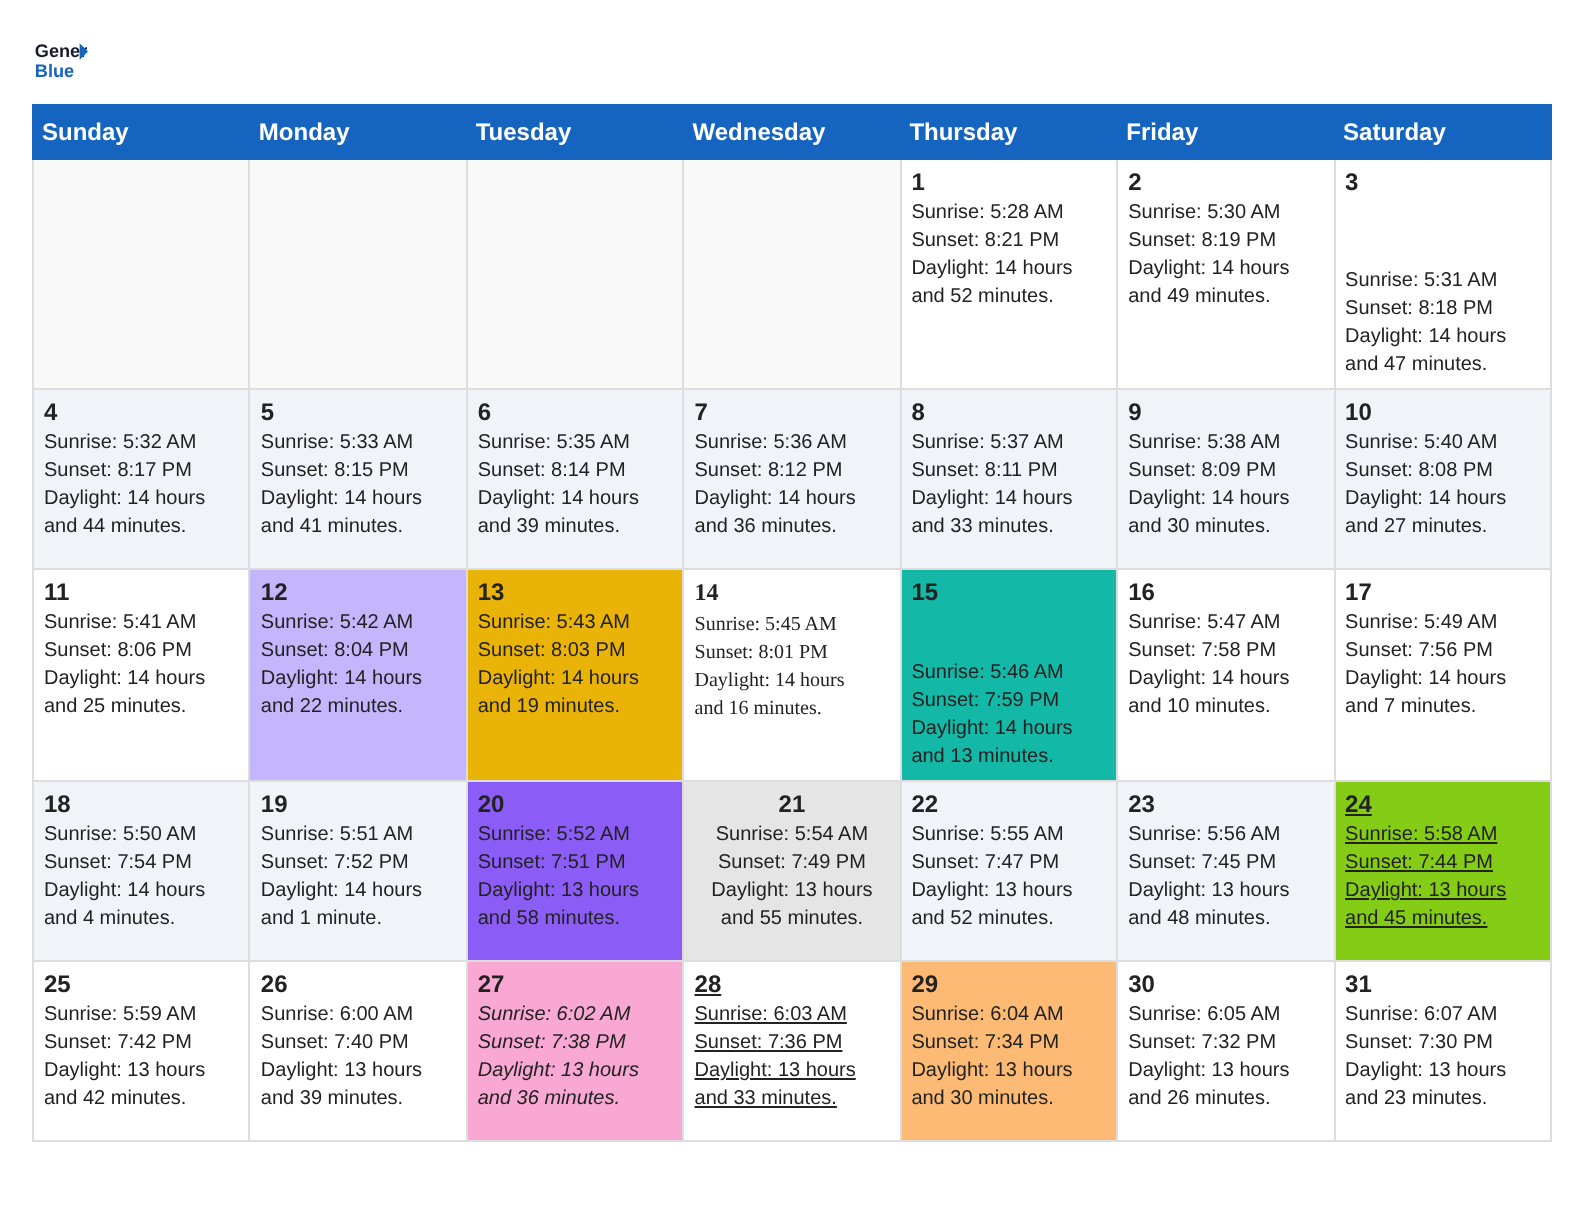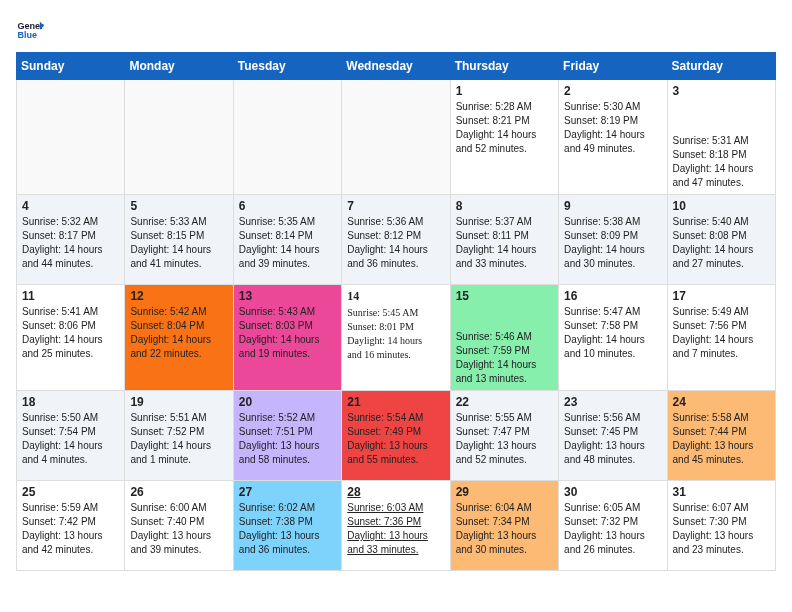--- a/index.html
+++ b/index.html
@@ -192,42 +192,42 @@
         </td>
       </tr>
       <tr>
         <td style="background: rgb(255, 255, 255);">
           <span class="day-num">11</span>
           <div class="day-info" style="white-space: pre-line;">Sunrise: 5:41 AM
 Sunset: 8:06 PM
 Daylight: 14 hours
 and 25 minutes.</div>
         </td>
-        <td style="background: #f97316;">
+        <td style="background: #c4b5fd;">
           <span class="day-num">12</span>
           <div class="day-info" style="white-space: pre-line;">Sunrise: 5:42 AM
 Sunset: 8:04 PM
 Daylight: 14 hours
 and 22 minutes.</div>
         </td>
-        <td style="background: #ec4899; margin-left: 20px;">
+        <td style="background: #eab308; margin-left: 20px;">
           <span class="day-num">13</span>
           <div class="day-info" style="white-space: pre-line;">Sunrise: 5:43 AM
 Sunset: 8:03 PM
 Daylight: 14 hours
 and 19 minutes.</div>
         </td>
         <td style="background: rgb(255, 255, 255); font-family: Liberation Serif, serif;">
           <span class="day-num">14</span>
           <div class="day-info" style="white-space: pre-line;">Sunrise: 5:45 AM
 Sunset: 8:01 PM
 Daylight: 14 hours
 and 16 minutes.</div>
         </td>
-        <td style="background: #86efac;">
+        <td style="background: #14b8a6;">
           <span class="day-num">15</span>
           <div class="day-info" style="white-space: pre-line; margin-top: 27px;">Sunrise: 5:46 AM
 Sunset: 7:59 PM
 Daylight: 14 hours
 and 13 minutes.</div>
         </td>
         <td style="background: rgb(255, 255, 255);">
           <span class="day-num">16</span>
           <div class="day-info" style="white-space: pre-line;">Sunrise: 5:47 AM
 Sunset: 7:58 PM
@@ -250,49 +250,49 @@
 Daylight: 14 hours
 and 4 minutes.</div>
         </td>
         <td style="background: rgb(240, 244, 248);">
           <span class="day-num">19</span>
           <div class="day-info" style="white-space: pre-line;">Sunrise: 5:51 AM
 Sunset: 7:52 PM
 Daylight: 14 hours
 and 1 minute.</div>
         </td>
-        <td style="background: #c4b5fd;">
+        <td style="background: #8b5cf6;">
           <span class="day-num">20</span>
           <div class="day-info" style="white-space: pre-line;">Sunrise: 5:52 AM
 Sunset: 7:51 PM
 Daylight: 13 hours
 and 58 minutes.</div>
         </td>
-        <td style="background: #ef4444;">
+        <td style="background: #e5e5e5; text-align: center;">
           <span class="day-num">21</span>
           <div class="day-info" style="white-space: pre-line;">Sunrise: 5:54 AM
 Sunset: 7:49 PM
 Daylight: 13 hours
 and 55 minutes.</div>
         </td>
         <td style="background: rgb(240, 244, 248);">
           <span class="day-num">22</span>
           <div class="day-info" style="white-space: pre-line;">Sunrise: 5:55 AM
 Sunset: 7:47 PM
 Daylight: 13 hours
 and 52 minutes.</div>
         </td>
         <td style="background: rgb(240, 244, 248);">
           <span class="day-num">23</span>
           <div class="day-info" style="white-space: pre-line;">Sunrise: 5:56 AM
 Sunset: 7:45 PM
 Daylight: 13 hours
 and 48 minutes.</div>
         </td>
-        <td style="background: #fdba74;">
+        <td style="background: #84cc16; text-decoration: underline;">
           <span class="day-num">24</span>
           <div class="day-info" style="white-space: pre-line;">Sunrise: 5:58 AM
 Sunset: 7:44 PM
 Daylight: 13 hours
 and 45 minutes.</div>
         </td>
       </tr>
       <tr>
         <td style="background: rgb(255, 255, 255);">
           <span class="day-num">25</span>
@@ -301,23 +301,23 @@
 Daylight: 13 hours
 and 42 minutes.</div>
         </td>
         <td style="background: rgb(255, 255, 255);">
           <span class="day-num">26</span>
           <div class="day-info" style="white-space: pre-line;">Sunrise: 6:00 AM
 Sunset: 7:40 PM
 Daylight: 13 hours
 and 39 minutes.</div>
         </td>
-        <td style="background: #7dd3fc;">
+        <td style="background: #f9a8d4;">
           <span class="day-num">27</span>
-          <div class="day-info" style="white-space: pre-line;">Sunrise: 6:02 AM
+          <div class="day-info" style="white-space: pre-line; font-style: italic;">Sunrise: 6:02 AM
 Sunset: 7:38 PM
 Daylight: 13 hours
 and 36 minutes.</div>
         </td>
         <td style="background: rgb(255, 255, 255); text-decoration: underline;">
           <span class="day-num">28</span>
           <div class="day-info" style="white-space: pre-line;">Sunrise: 6:03 AM
 Sunset: 7:36 PM
 Daylight: 13 hours
 and 33 minutes.</div>

